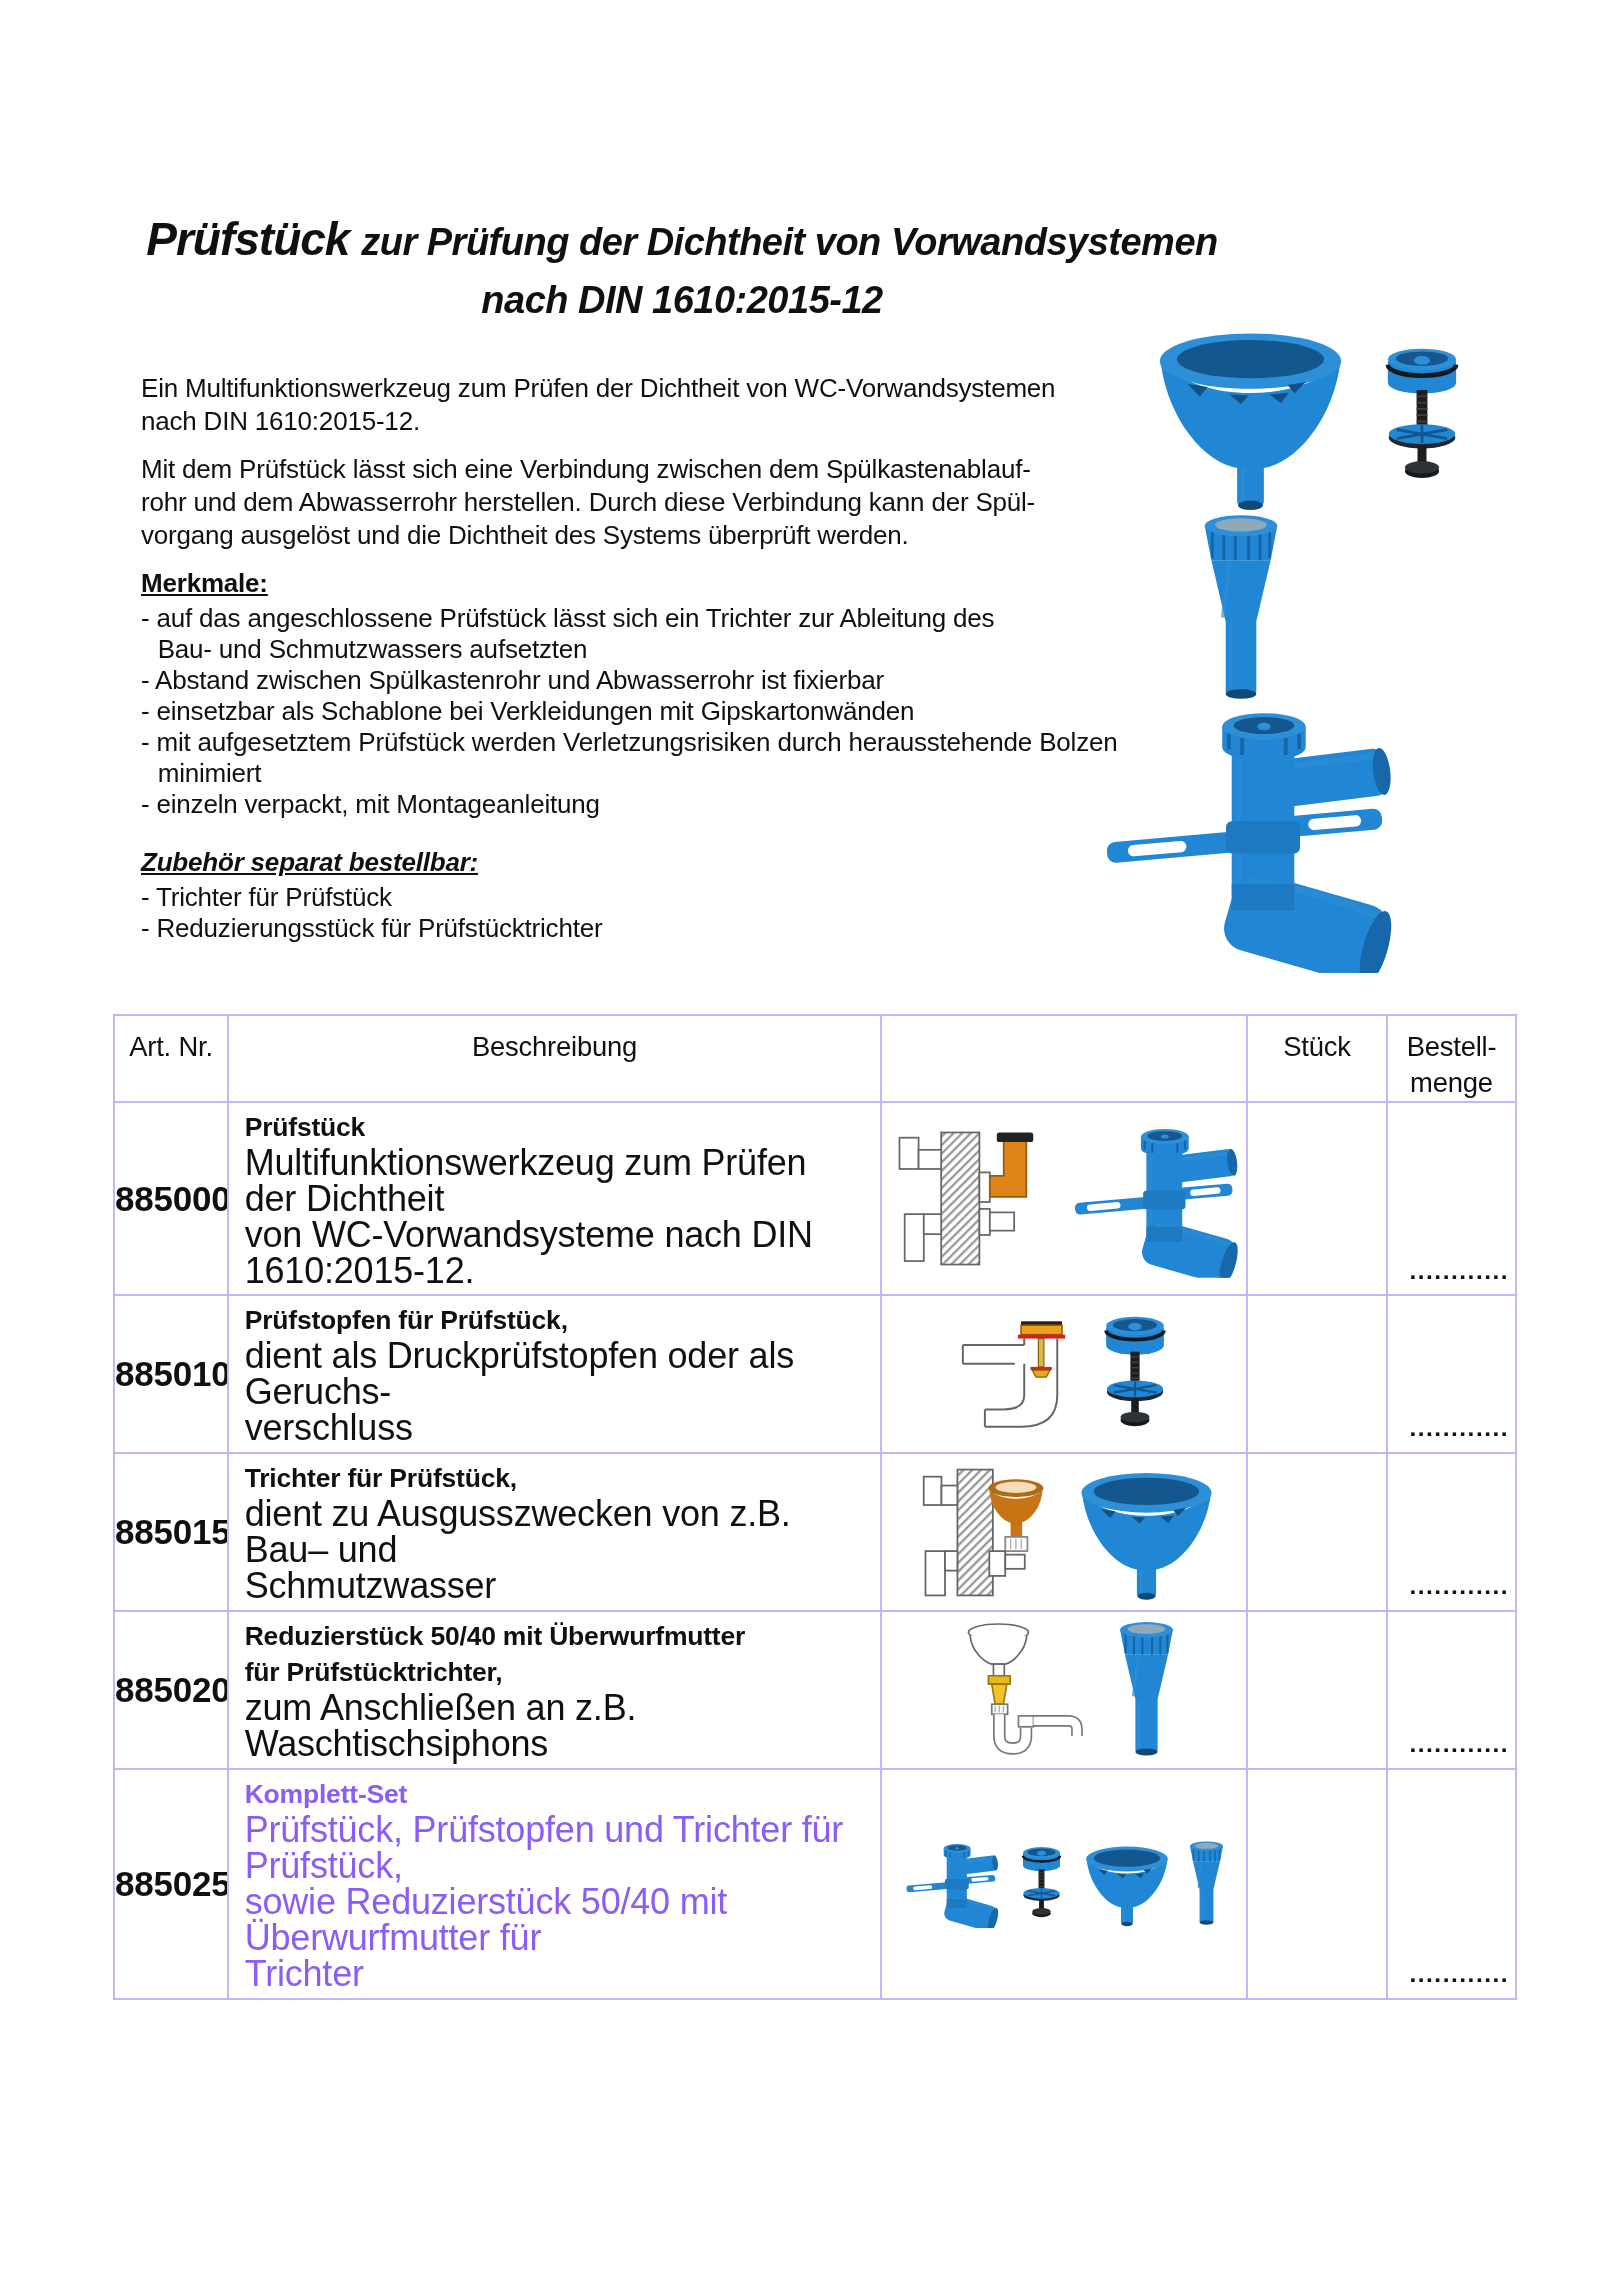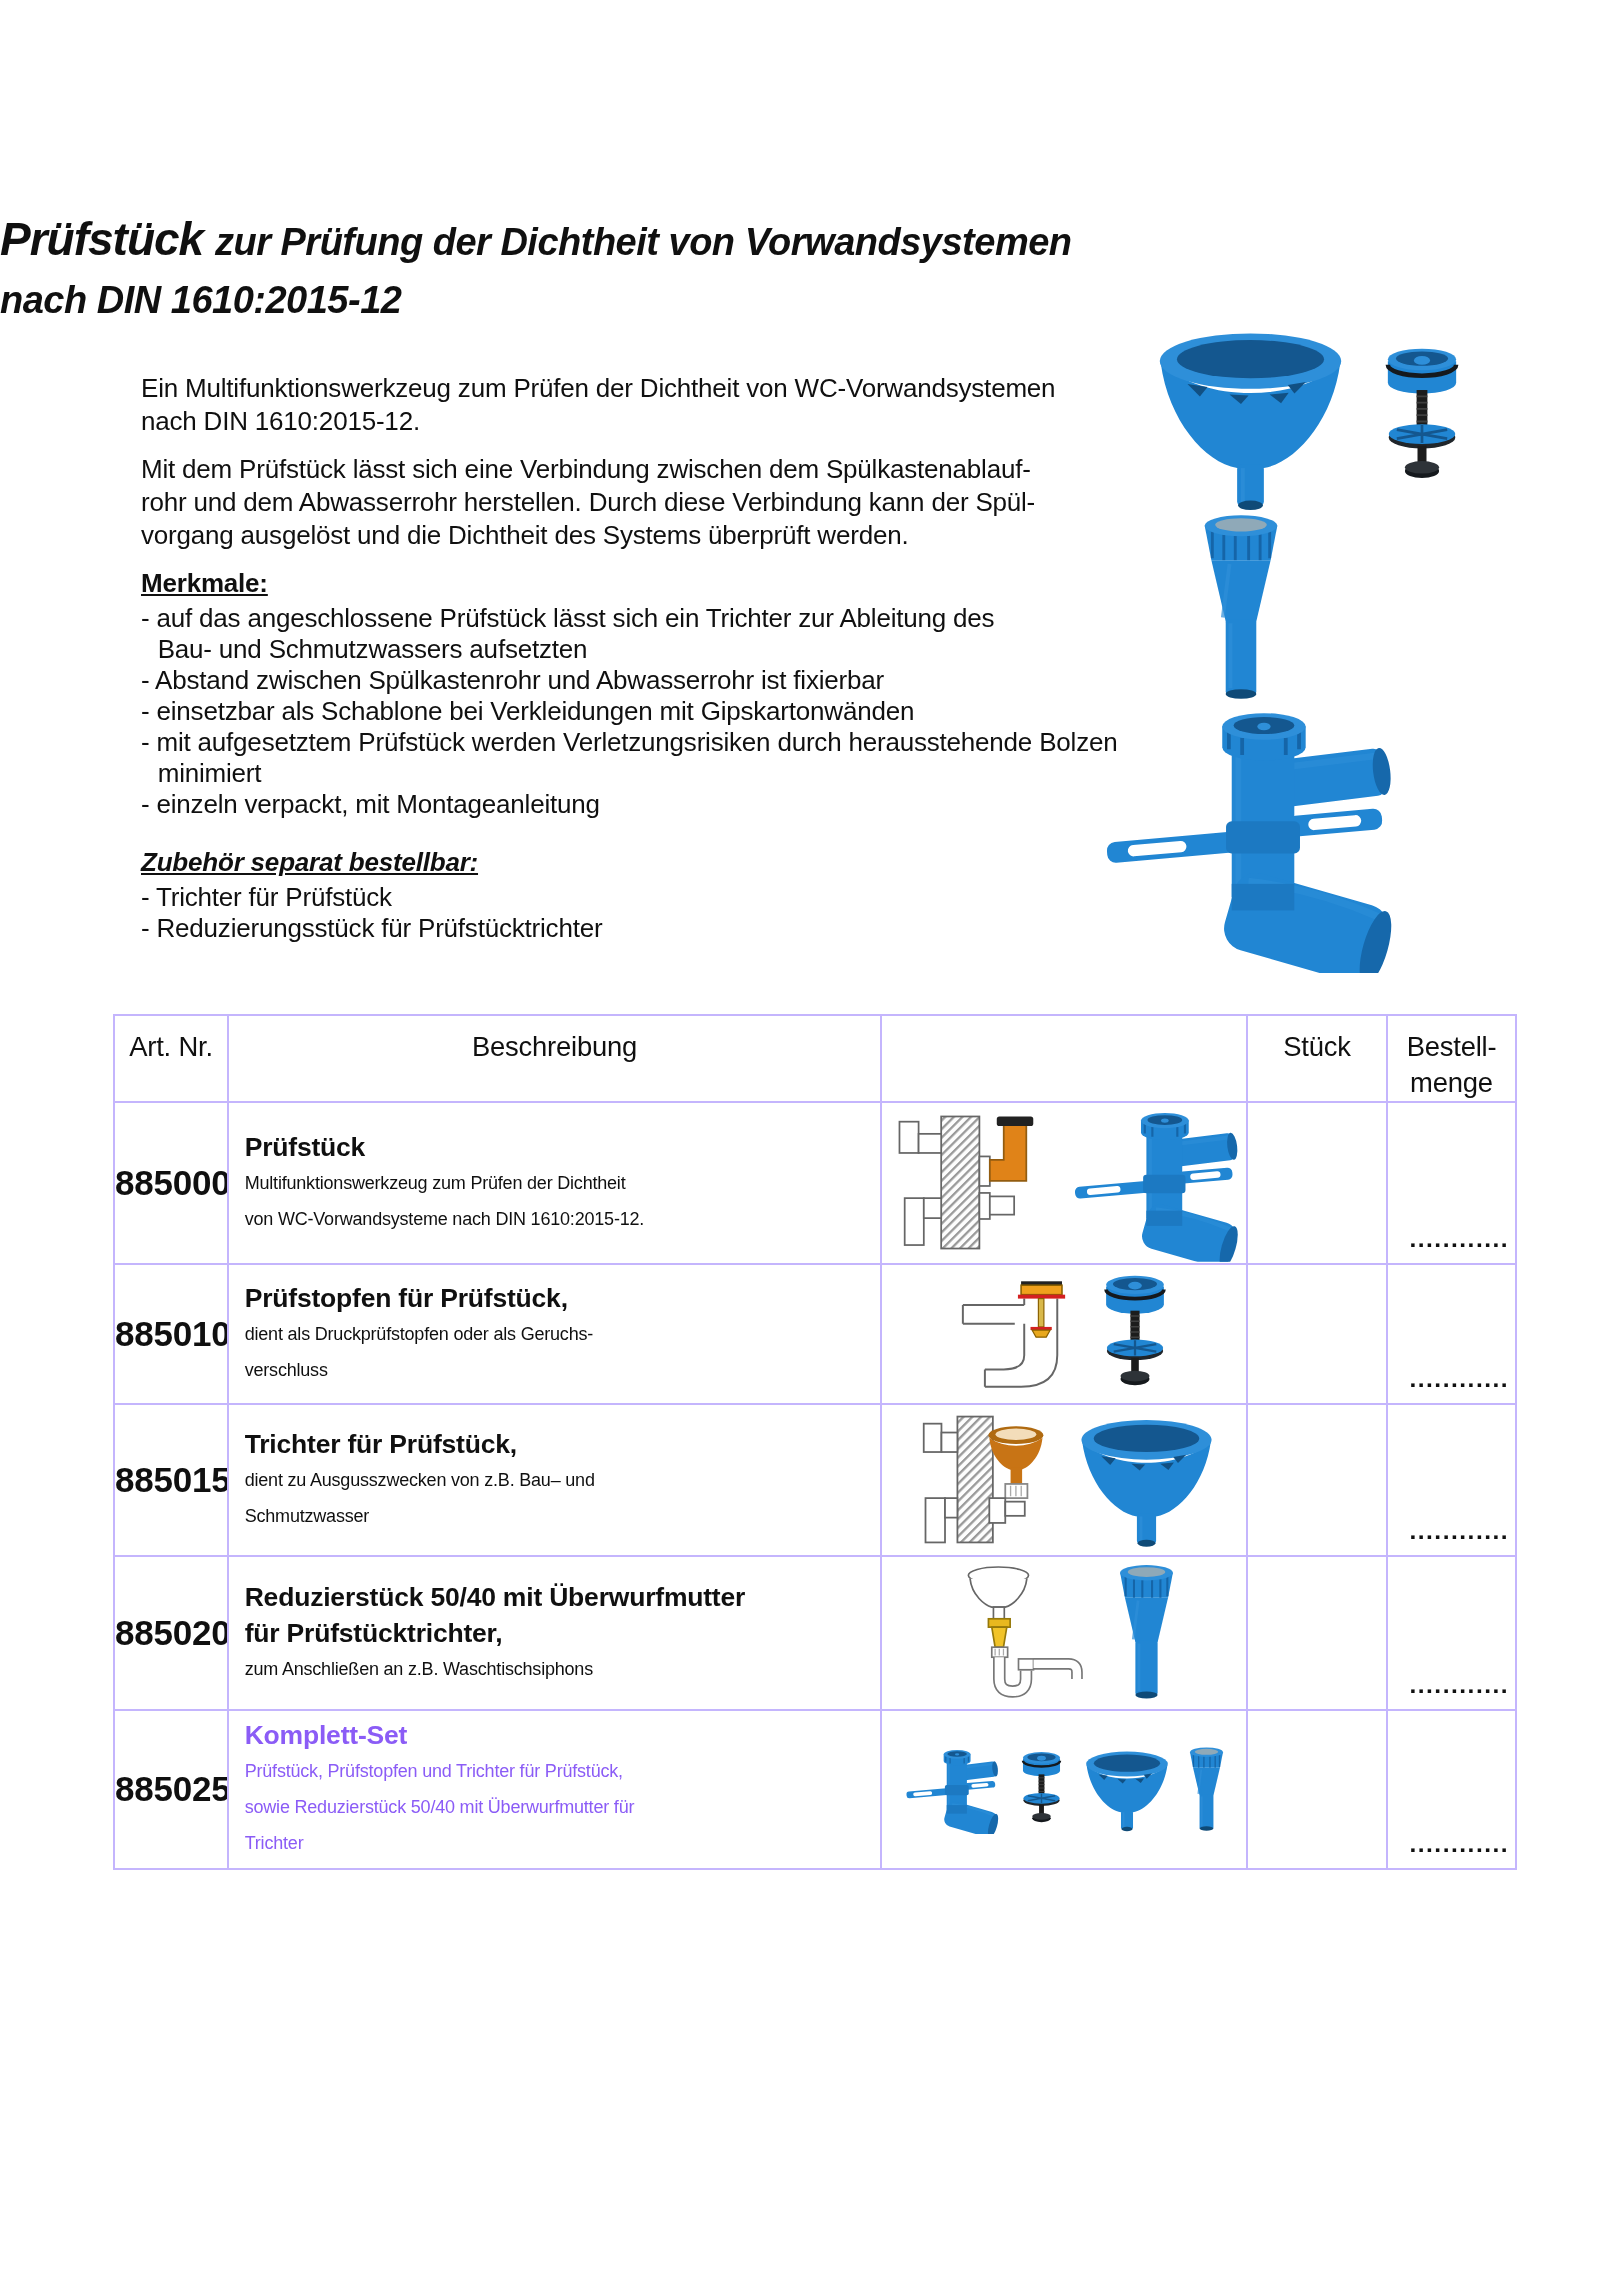--- a/index.html
+++ b/index.html
@@ -2,21 +2,21 @@
 <html><head>
 <meta charset="utf-8">
 <style>
   html,body{margin:0;padding:0;background:#ffffff;}
   .page{
     position:relative;width:1621px;height:2294px;background:#fff;
     font-family:"Liberation Sans",sans-serif;color:#101010;overflow:hidden;
     letter-spacing:-0.2px;
   }
   
-  .title{position:absolute;top:214px;left:0;width:1364px;text-align:left;
+  .title{position:absolute;top:214px;left:0;width:1364px;text-align:center;
          font-style:italic;font-weight:bold;line-height:1.12;}
   .title .big{font-size:46px;letter-spacing:-1px;}
   .title .rest{font-size:38px;margin-left:11.8px;letter-spacing:-0.5px;}
   .title .line2{font-size:38px;margin-top:13.7px;letter-spacing:-0.5px;}
   
   .textcol{position:absolute;left:141px;top:372px;width:1024px;
            font-size:26px;line-height:33px;}
   .para{white-space:pre-line;margin:0 0 14.7px 0;}
   .subhead{font-weight:bold;text-decoration:underline;margin:15.7px 0 2.9px 0;}
   ul.dashlist{list-style:none;margin:0;padding:0;line-height:31px;}
@@ -29,21 +29,21 @@
   table{border-collapse:collapse;table-layout:fixed;width:1402px;border:2.9px solid #333;}
   th,td{border:2px solid #c4b5fd;padding:0;vertical-align:middle;overflow:hidden;}
   th{font-size:27.4px;font-weight:normal;vertical-align:top;padding-top:12.7px;
      text-align:center;white-space:pre-line;line-height:36px;}
   thead tr{height:83px;}
   tr.r1{height:162px;} tr.r2{height:140px;} tr.r3{height:152px;}
   tr.r4{height:154px;} tr.r5{height:159px;}
   td.art{text-align:center;font-size:35px;font-weight:bold;}
   td.desc{padding:5.9px 15.7px;}
   .dtitle{font-weight:bold;font-size:26.5px;line-height:36px;white-space:pre-line;}
-  .dtext{font-size:18px;line-height:36px;white-space:pre-line;}
+  .dtext{font-size:36px;line-height:36px;white-space:pre-line;}
   td.imgcell{vertical-align:middle;}
   .imgflex{display:flex;align-items:center;justify-content:center;gap:23.5px;}
   .imgflex.tight{gap:17.6px;}
   td.order{position:relative;}
   .dots{position:absolute;right:5.9px;bottom:9.8px;font-size:24.5px;font-weight:bold;
         letter-spacing:1.5px;white-space:nowrap;}
   .red{color:#8b5cf6;}
 </style>
 </head>
 <body>

